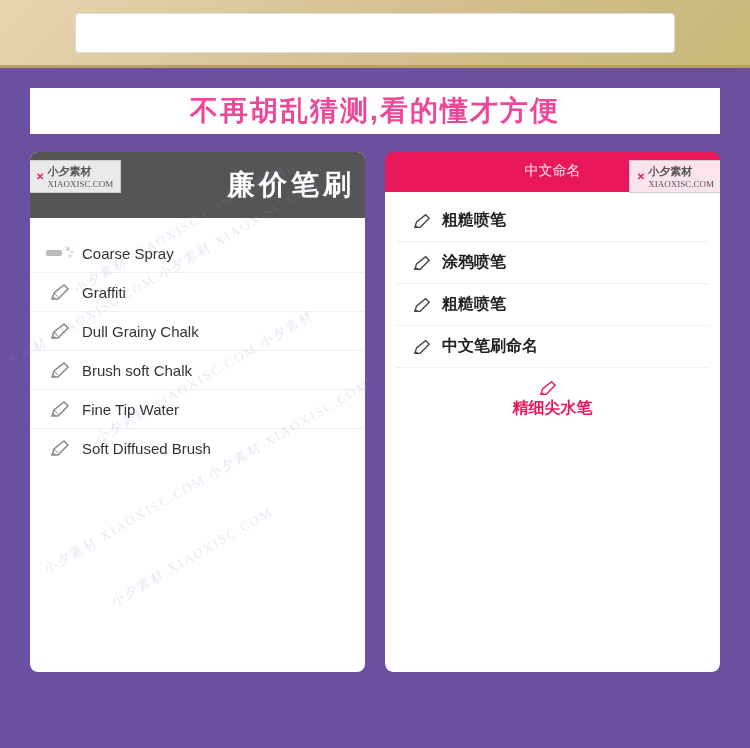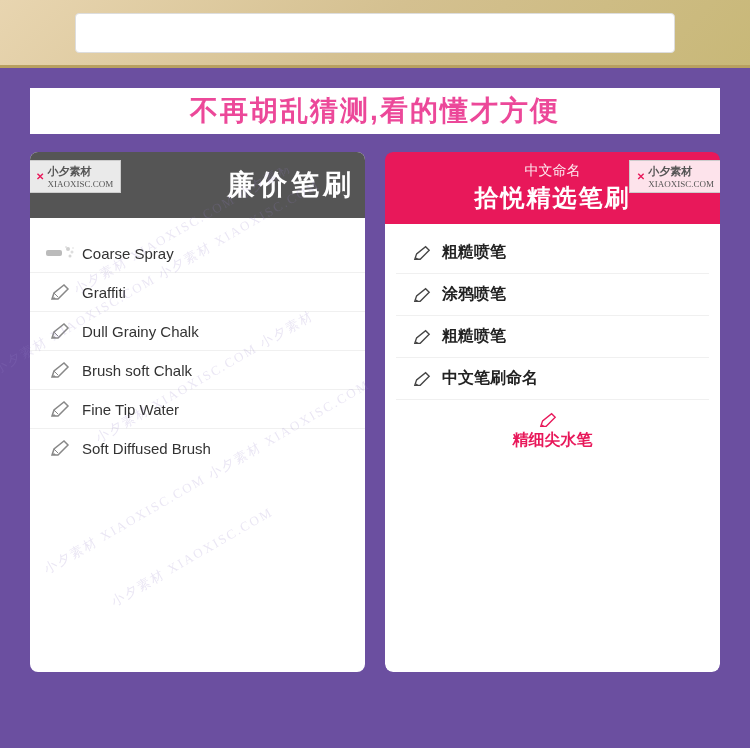--- a/index.html
+++ b/index.html
@@ -315,21 +315,20 @@
             </svg>
           </div>
           <span>Soft Diffused Brush</span>
         </div>
       </div>
     </div>
 
     <div class="right-column" style="position:relative;">
       <div class="right-header">
         <div class="right-header-sub">中文命名</div>
-        <div class="right-header-main">拾悦精选笔刷</div>
       </div>
 
       <div style="position:absolute; top:8px; right:-2px; background:rgba(255,255,255,0.88); border:1px solid #ccc; padding:3px 7px; font-size:10px; color:#555; display:flex; align-items:center; gap:3px; z-index:10;">
         <span style="color:#e8185a; font-weight:bold;">✕</span>
         <div>
           <div style="font-size:11px; font-weight:bold;">小夕素材</div>
           <div style="font-size:9px;">XIAOXISC.COM</div>
         </div>
       </div>
 

